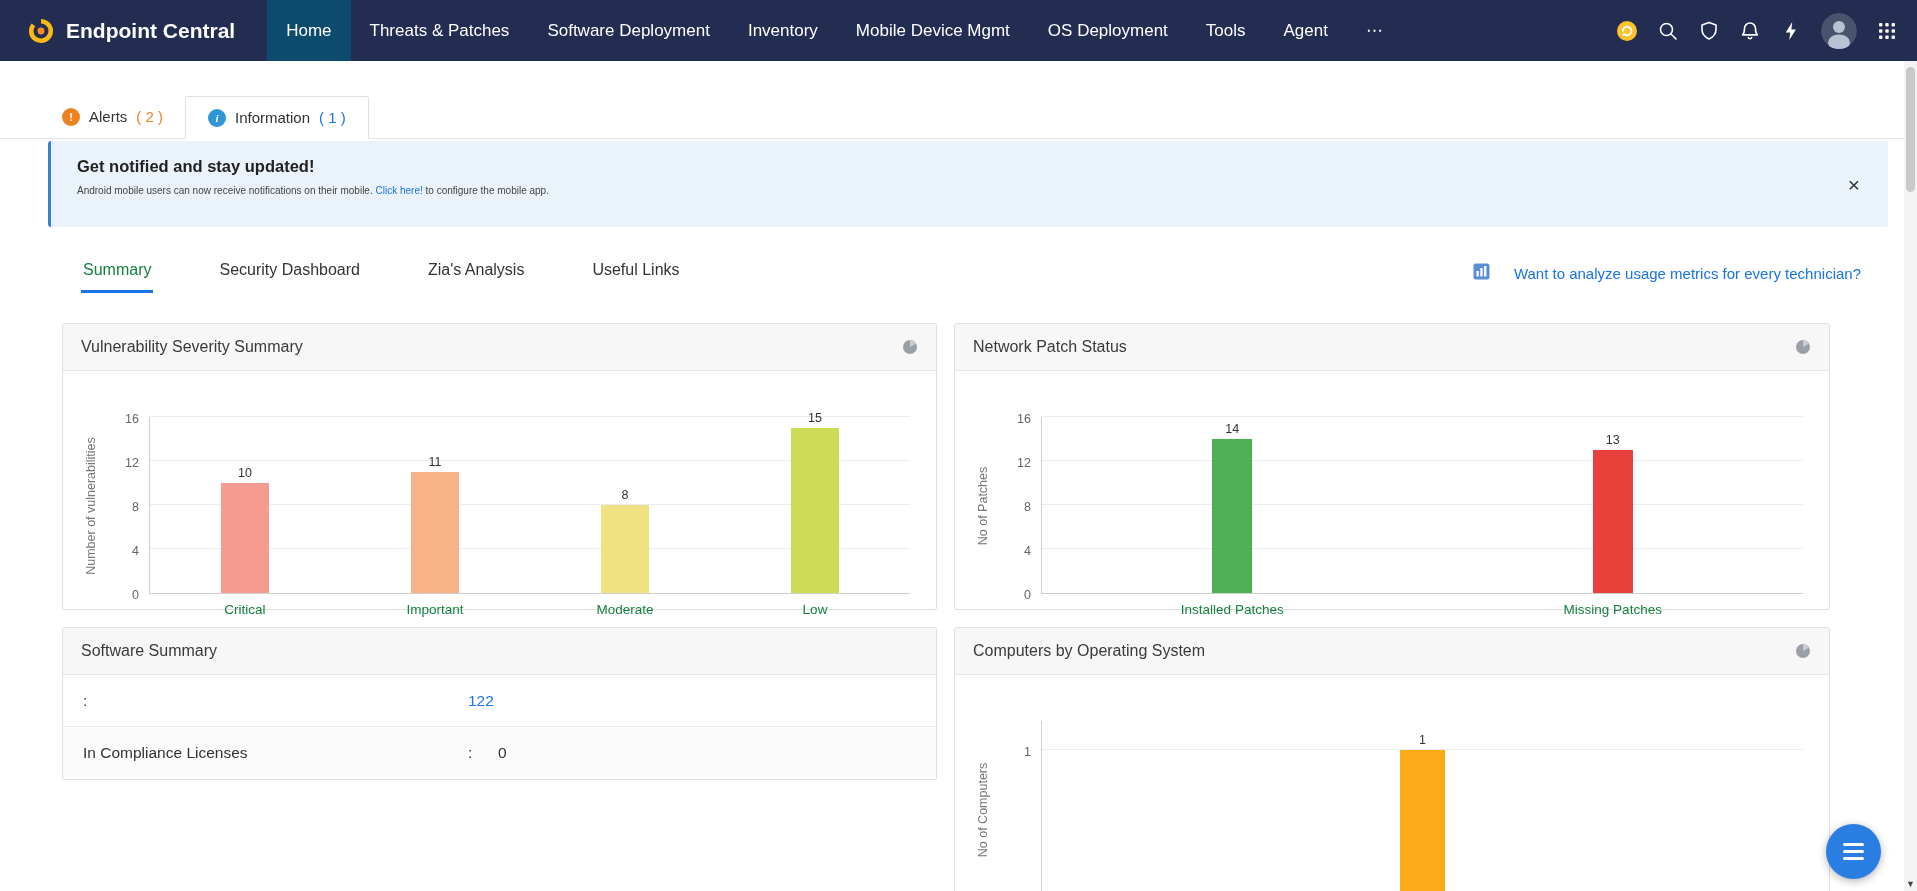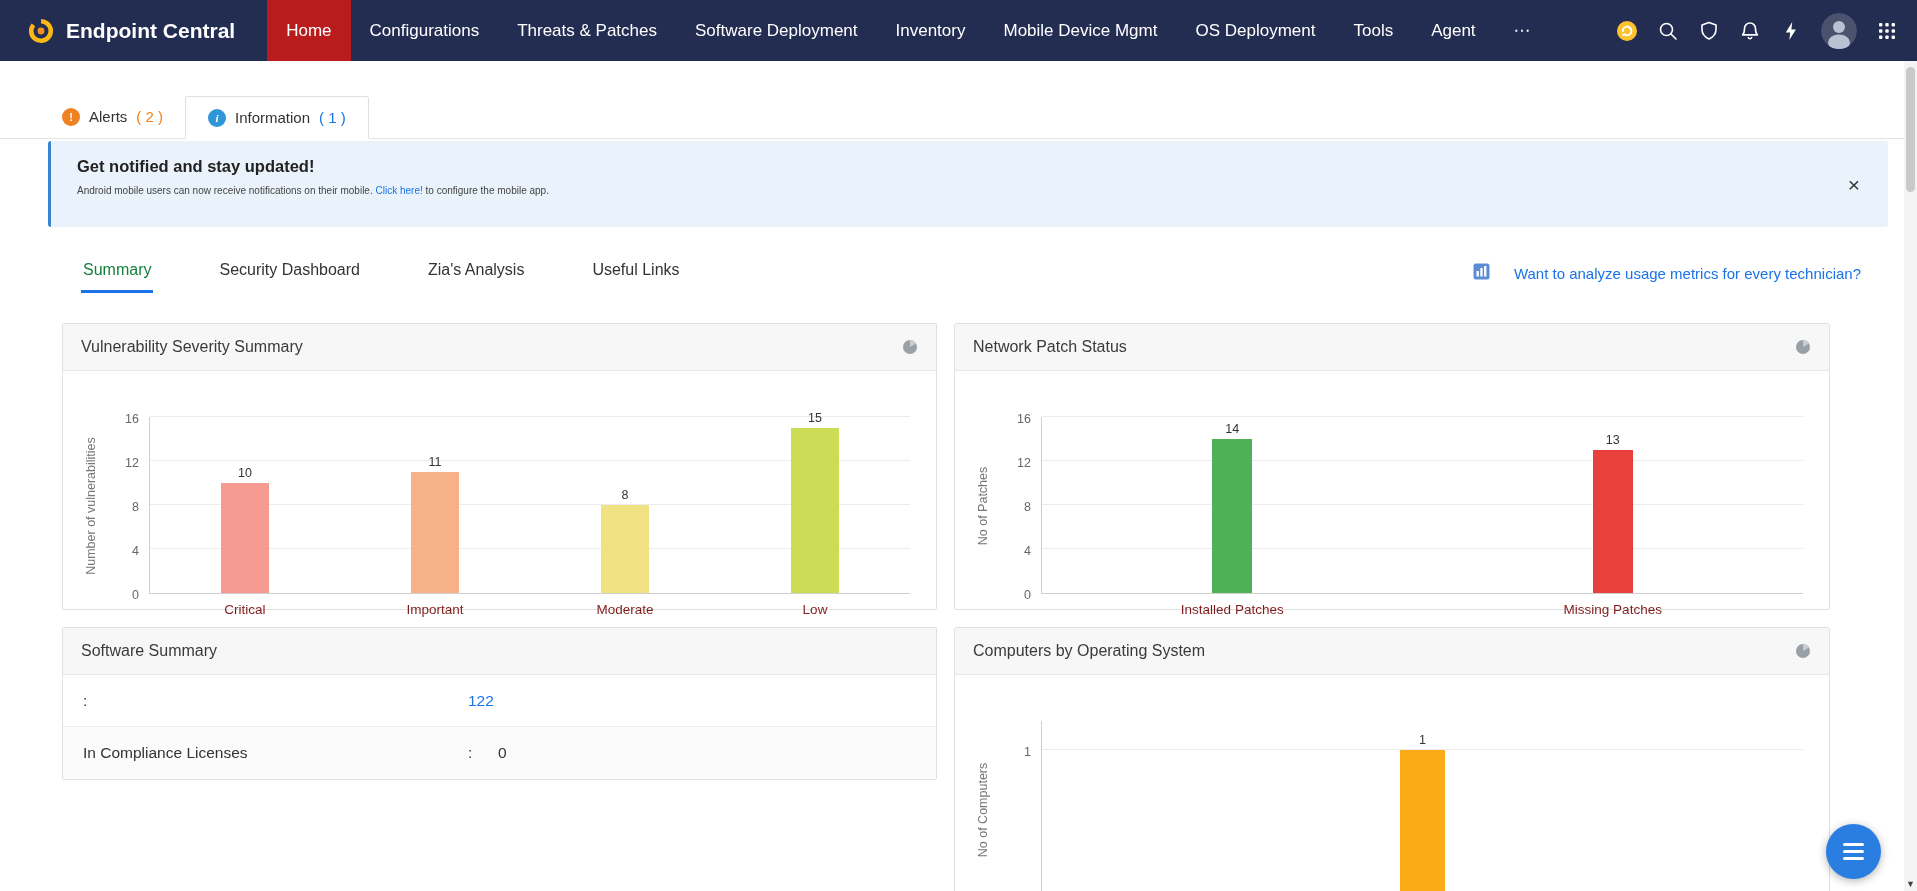--- a/index.html
+++ b/index.html
@@ -8,21 +8,21 @@
   .page { position:relative; width:1917px; height:891px; overflow:hidden; }
 
   
   .navbar { height:61px; background:#232d52; display:flex; align-items:stretch; padding:0 19px 0 28px; }
   .brand { display:flex; align-items:center; gap:12px; margin-right:32px; }
   .brand-text { color:#fff; font-size:21px; font-weight:bold; white-space:nowrap; }
   .logo-svg { width:26px; height:26px; display:block; }
   .nav-items { display:flex; align-items:stretch; flex:1; }
   .nav-item { display:flex; align-items:center; padding:0 19px; color:#fff; font-size:17px;
               cursor:pointer; white-space:nowrap; }
-  .nav-item.active { background:#b91c1c; }
+  .nav-item.active { background:#0c4a6e; }
   .nav-right { display:flex; align-items:center; gap:19px; margin-left:auto; }
   .nav-icon { width:22px; height:22px; display:flex; align-items:center; justify-content:center; cursor:pointer; }
   .nav-icon svg { width:22px; height:22px; }
   .avatar { width:36px; height:36px; border-radius:50%; overflow:hidden; cursor:pointer; }
 
   
   .alert-tab-row { display:flex; align-items:flex-end; margin-top:34px; padding-left:40px;
                    border-bottom:1px solid #e3e3e3; height:44px; }
   .atab { display:inline-flex; align-items:center; gap:9px; padding:0 22px; height:43px;
           font-size:15px; color:#333; cursor:pointer; }
@@ -67,21 +67,21 @@
   .chart { display:flex; margin:46px 26px 0 14px; height:177px; }
   .yaxis { width:72px; position:relative; }
   .ylabel { position:absolute; top:50%; left:14px; transform:translate(-50%,-50%) rotate(-90deg);
             white-space:nowrap; font-size:12.5px; color:#777; }
   .ytick { position:absolute; right:10px; font-size:12.5px; color:#666; }
   .plot { flex:1; position:relative; border-left:1px solid #cfcfcf; border-bottom:1px solid #cfcfcf;
           display:flex; align-items:flex-end; justify-content:space-around; }
   .gridline { position:absolute; left:0; right:0; height:1px; background:#ececec; }
   .bar-group { display:flex; flex-direction:column; align-items:center; position:relative; z-index:1; }
   .bar-value { font-size:12.5px; color:#333; margin-bottom:3px; }
-  .bar-cat { position:absolute; top:100%; margin-top:9px; font-size:13.5px; color:#7f1d1d; white-space:nowrap; }
+  .bar-cat { position:absolute; top:100%; margin-top:9px; font-size:13.5px; color:#15803d; white-space:nowrap; }
   .chart-xlabel { margin-top:44px; padding-left:72px; text-align:center; font-size:13.5px; color:#555; }
 
   
   .sw-row { display:grid; grid-template-columns:385px 30px 1fr; align-items:center; height:52px;
             padding-left:20px; border-bottom:1px solid #ececec; font-size:15.5px; color:#333; }
   .sw-row:nth-child(even) { background:#fbfbfb; }
   .sw-row:last-child { border-bottom:none; }
   .sw-link { color:#1a73e8; cursor:pointer; }
 
   
@@ -106,21 +106,20 @@
         <svg class="logo-svg" viewBox="0 0 24 24">
           <circle cx="12" cy="12" r="9" fill="none" stroke="#fdb913" stroke-width="4.2" stroke-dasharray="42 8" transform="rotate(-50 12 12)"></circle>
           <circle cx="12" cy="12" r="3.2" fill="#f78f1e"></circle>
         </svg>
       </span>
       <span class="brand-text">Endpoint Central</span>
     </div>
 
     <nav class="nav-items">
       <div class="nav-item active">Home</div>
-      <div class="nav-item">Configurations</div>
       <div class="nav-item">Threats &amp; Patches</div>
       <div class="nav-item">Software Deployment</div>
       <div class="nav-item">Inventory</div>
       <div class="nav-item">Mobile Device Mgmt</div>
       <div class="nav-item">OS Deployment</div>
       <div class="nav-item">Tools</div>
       <div class="nav-item">Agent</div>
       <div class="nav-item">⋯</div>
     </nav>
 

